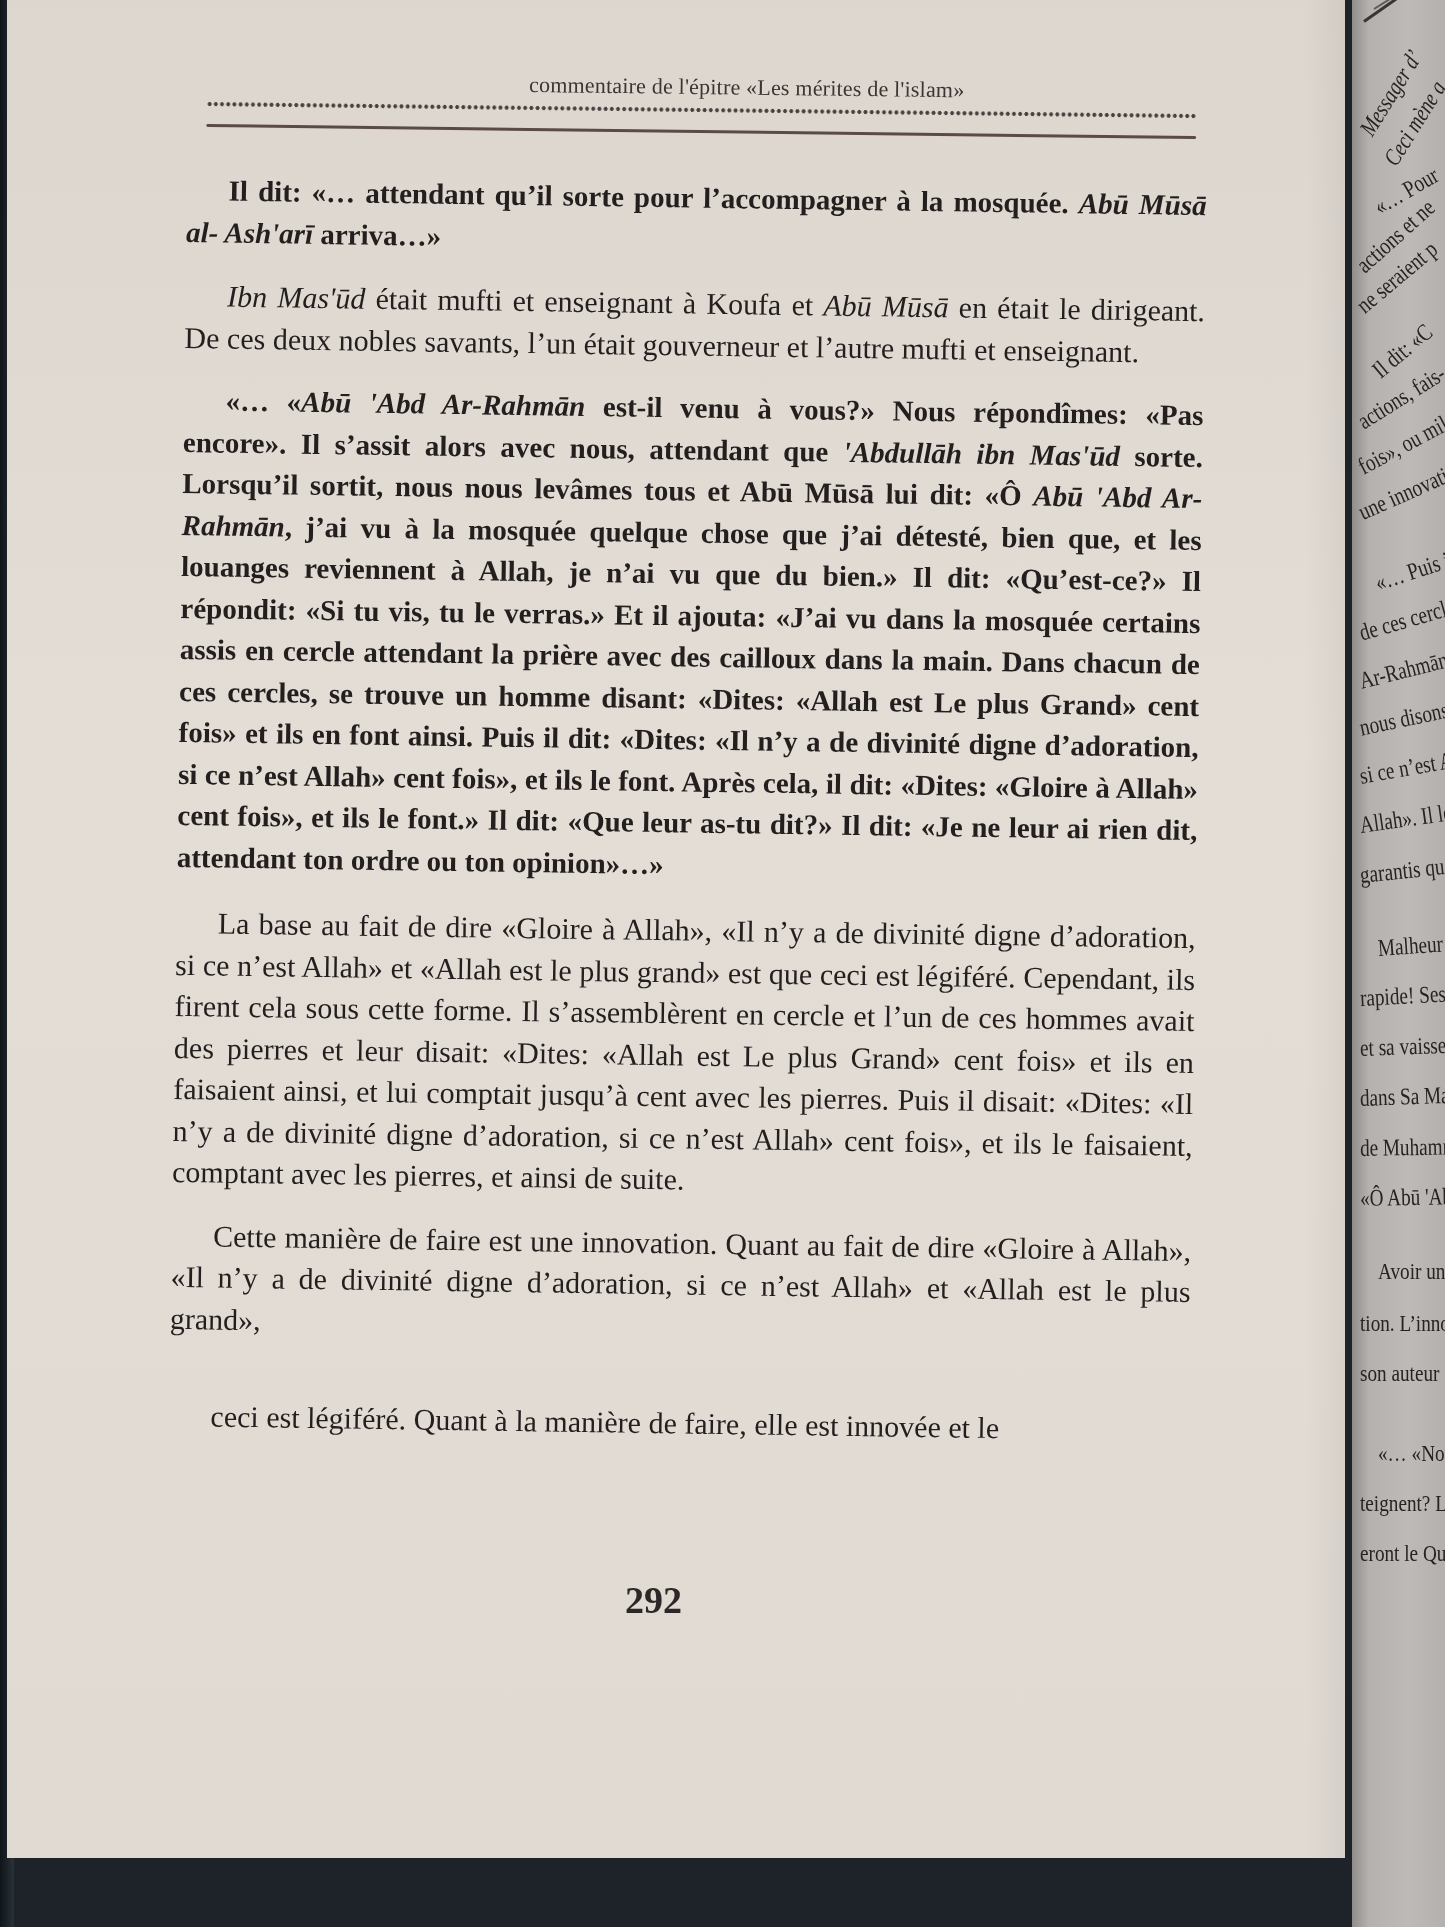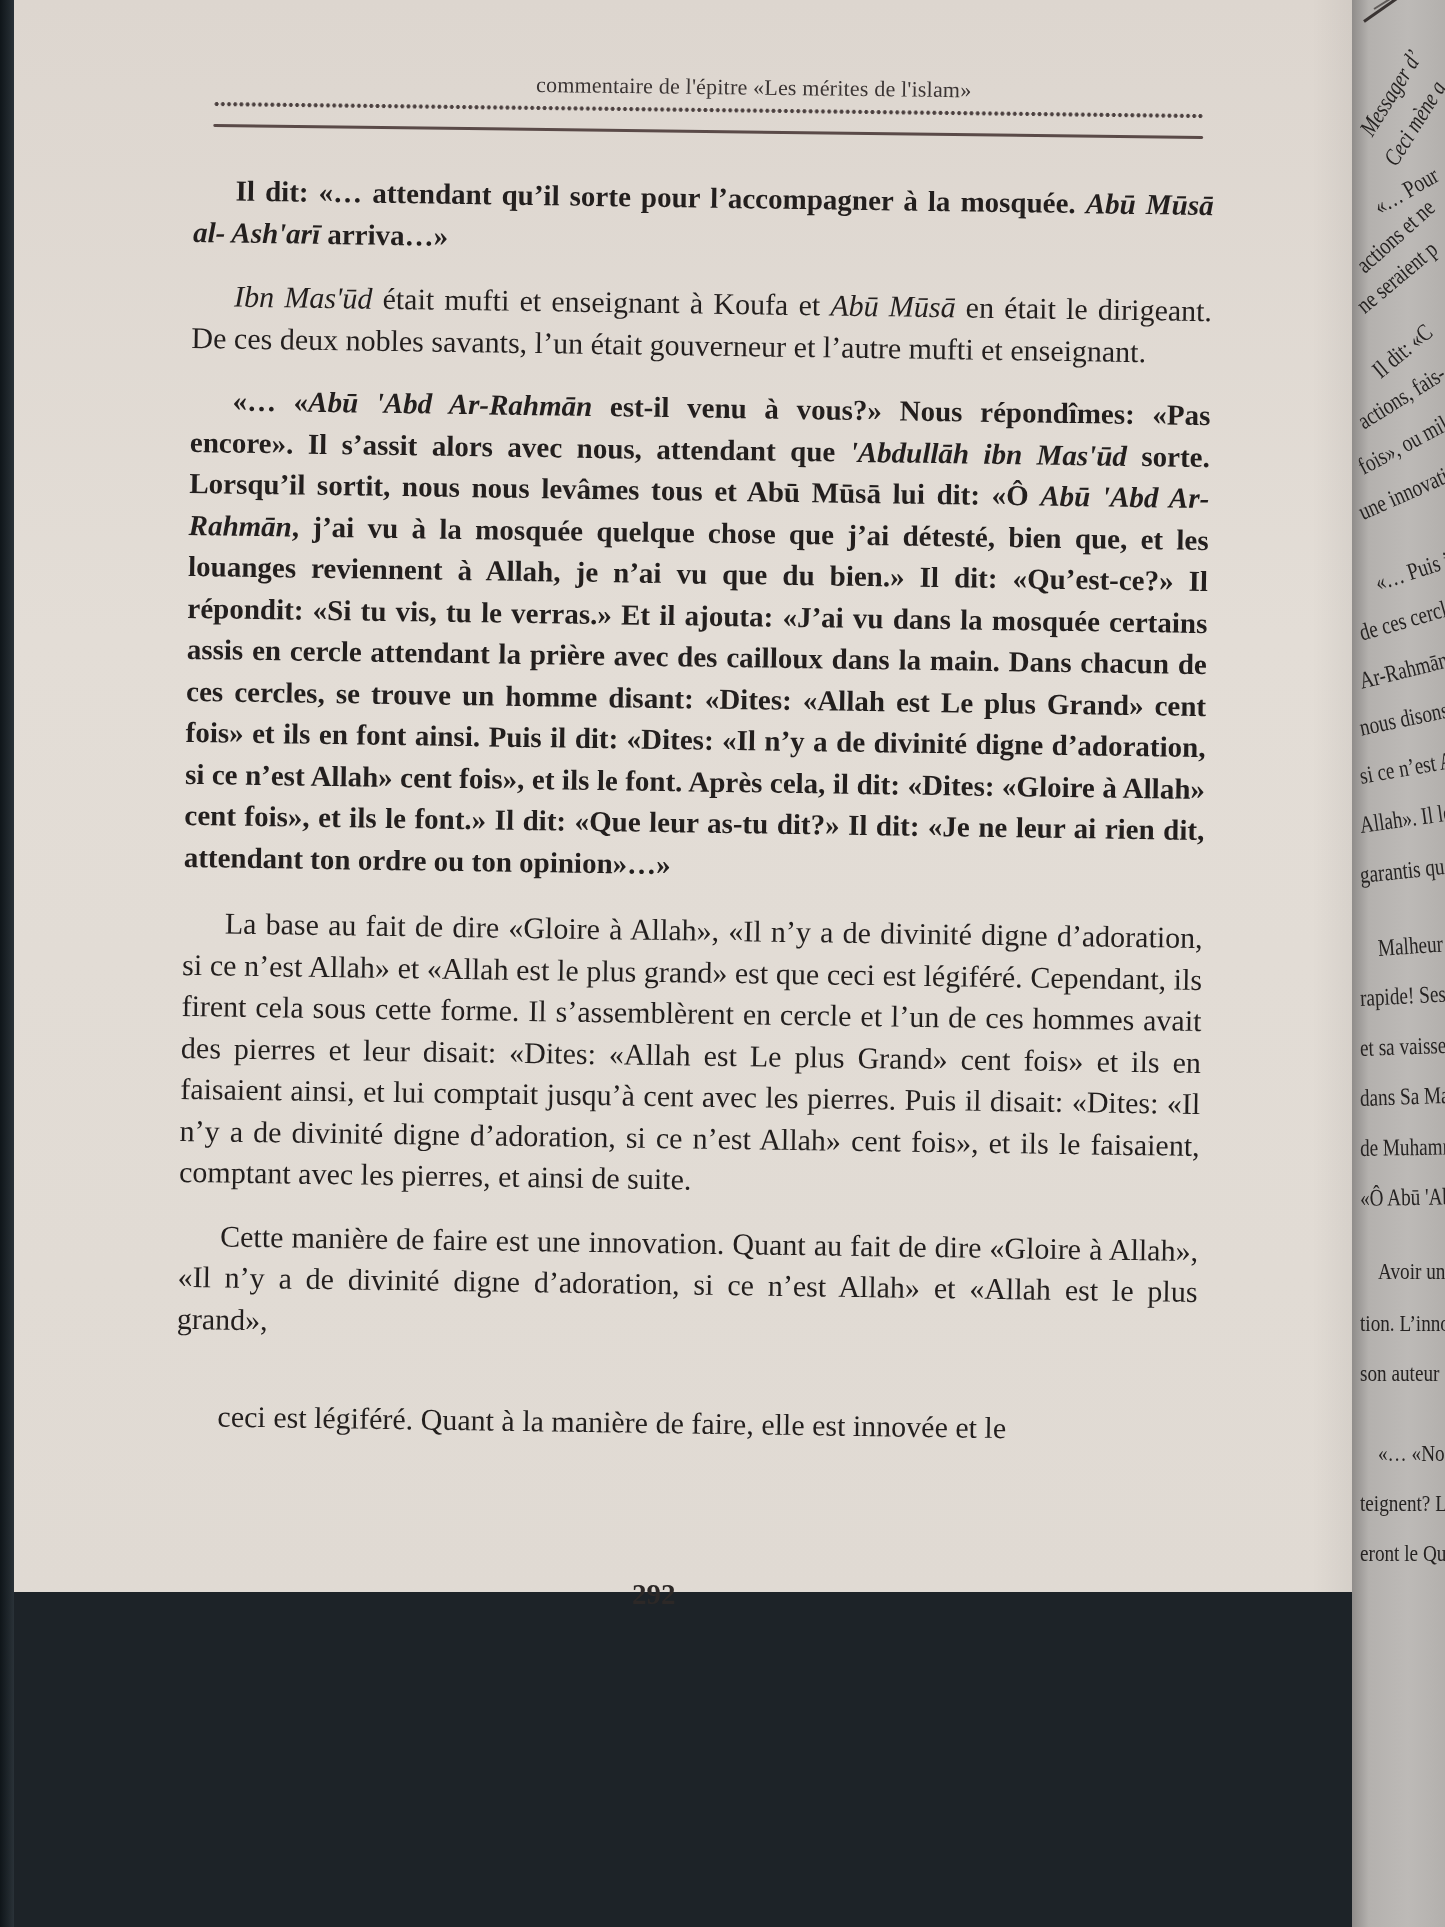--- a/index.html
+++ b/index.html
@@ -6,21 +6,21 @@
   body {
     width:1445px; height:1927px; overflow:hidden; position:relative;
     background:#1d2328;
     font-family:"Liberation Serif", "DejaVu Serif", serif;
   }
   .left-edge {
     position:absolute; left:0; top:0; width:14px; height:1927px;
     background:linear-gradient(90deg,#0f1519,#2a3238);
   }
   .page {
-    position:absolute; left:14px; top:0; width:1338px; height:1592px;
+    position:absolute; left:7px; top:0; width:1338px; height:1858px;
     background:linear-gradient(180deg,#ddd6cf 0%, #e3ddd6 40%, #e0dad3 100%);
   }
   .page::after {
     content:""; position:absolute; right:0; top:0; width:40px; height:100%;
     background:linear-gradient(90deg, rgba(0,0,0,0), rgba(0,0,0,0.05));
   }
   .running-head {
     position:absolute; left:200px; top:68px; width:1000px;
     transform:rotate(0.7deg); transform-origin:left top;
   }
@@ -39,21 +39,21 @@
   .body-text {
     position:absolute; left:180px; top:170px; width:1020px;
     transform:rotate(0.85deg); transform-origin:left top;
     color:#231f1e;
   }
   p { margin:0; text-align:justify; }
   .p-bold { font-weight:bold; font-size:29px; line-height:41.5px; }
   .p-reg { font-size:30px; line-height:41.5px; }
   .indent { text-indent:42px; }
   .page-number {
-    position:absolute; left:618px; top:1578px; font-size:29px; font-weight:bold; color:#2c2827;
+    position:absolute; left:618px; top:1578px; font-size:38px; font-weight:bold; color:#2c2827;
   }
   .neighbor {
     position:absolute; left:1352px; top:0; width:93px; height:1927px;
     background:linear-gradient(90deg,#8f8c8a 0%, #b4b1ae 18%, #bdbab7 60%, #b3b0ad 100%);
     overflow:hidden;
   }
   .neighbor-inner {
     position:absolute; left:4px; top:0; width:300px;
   }
   .neighbor-line {

